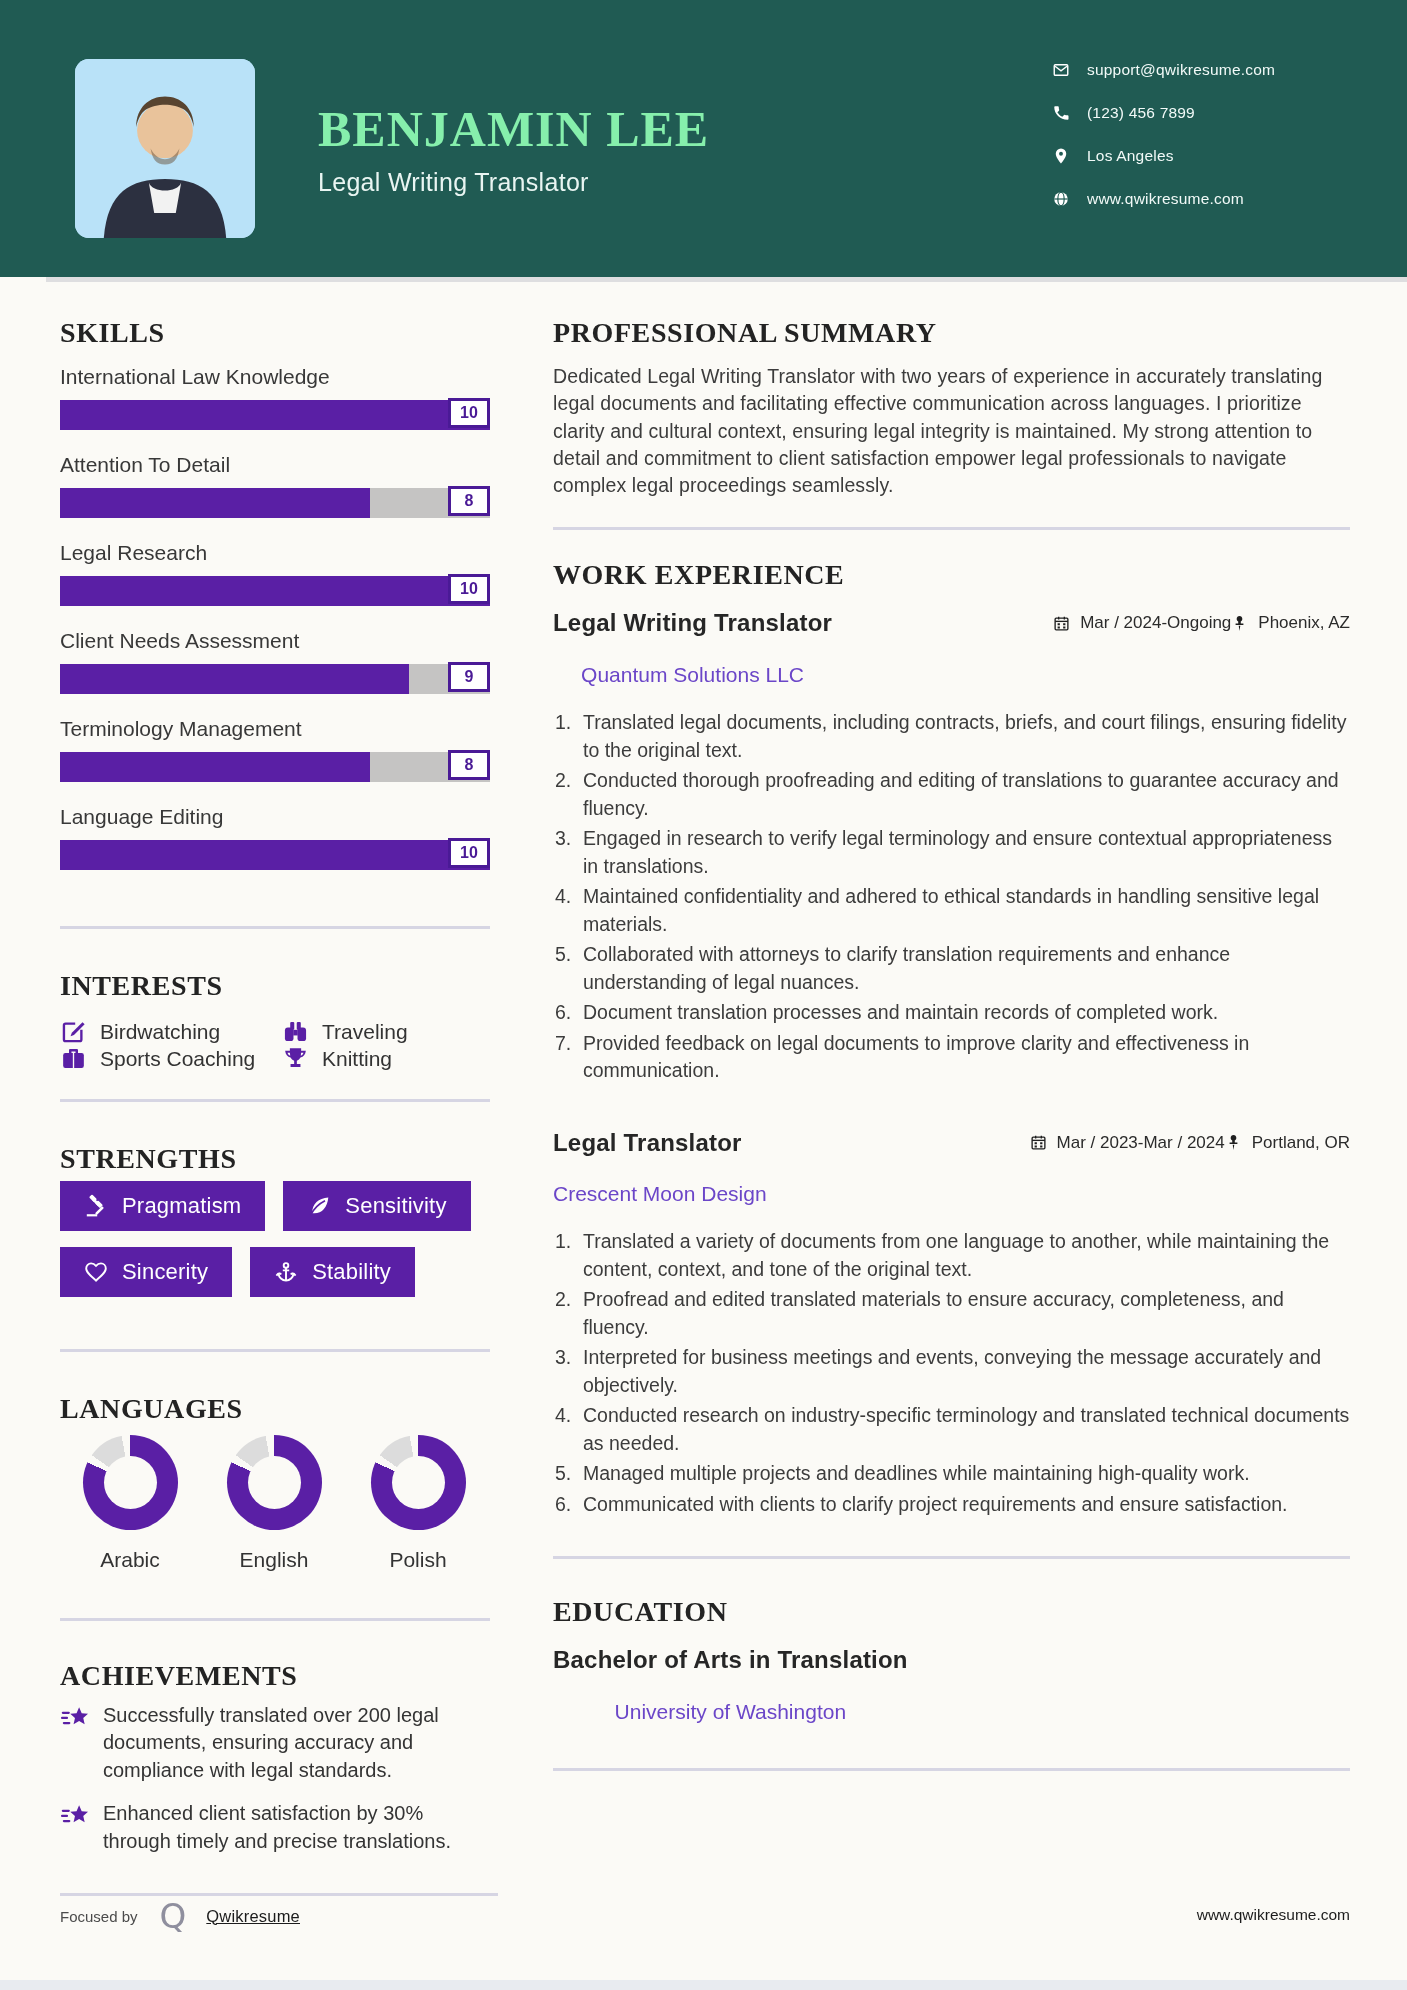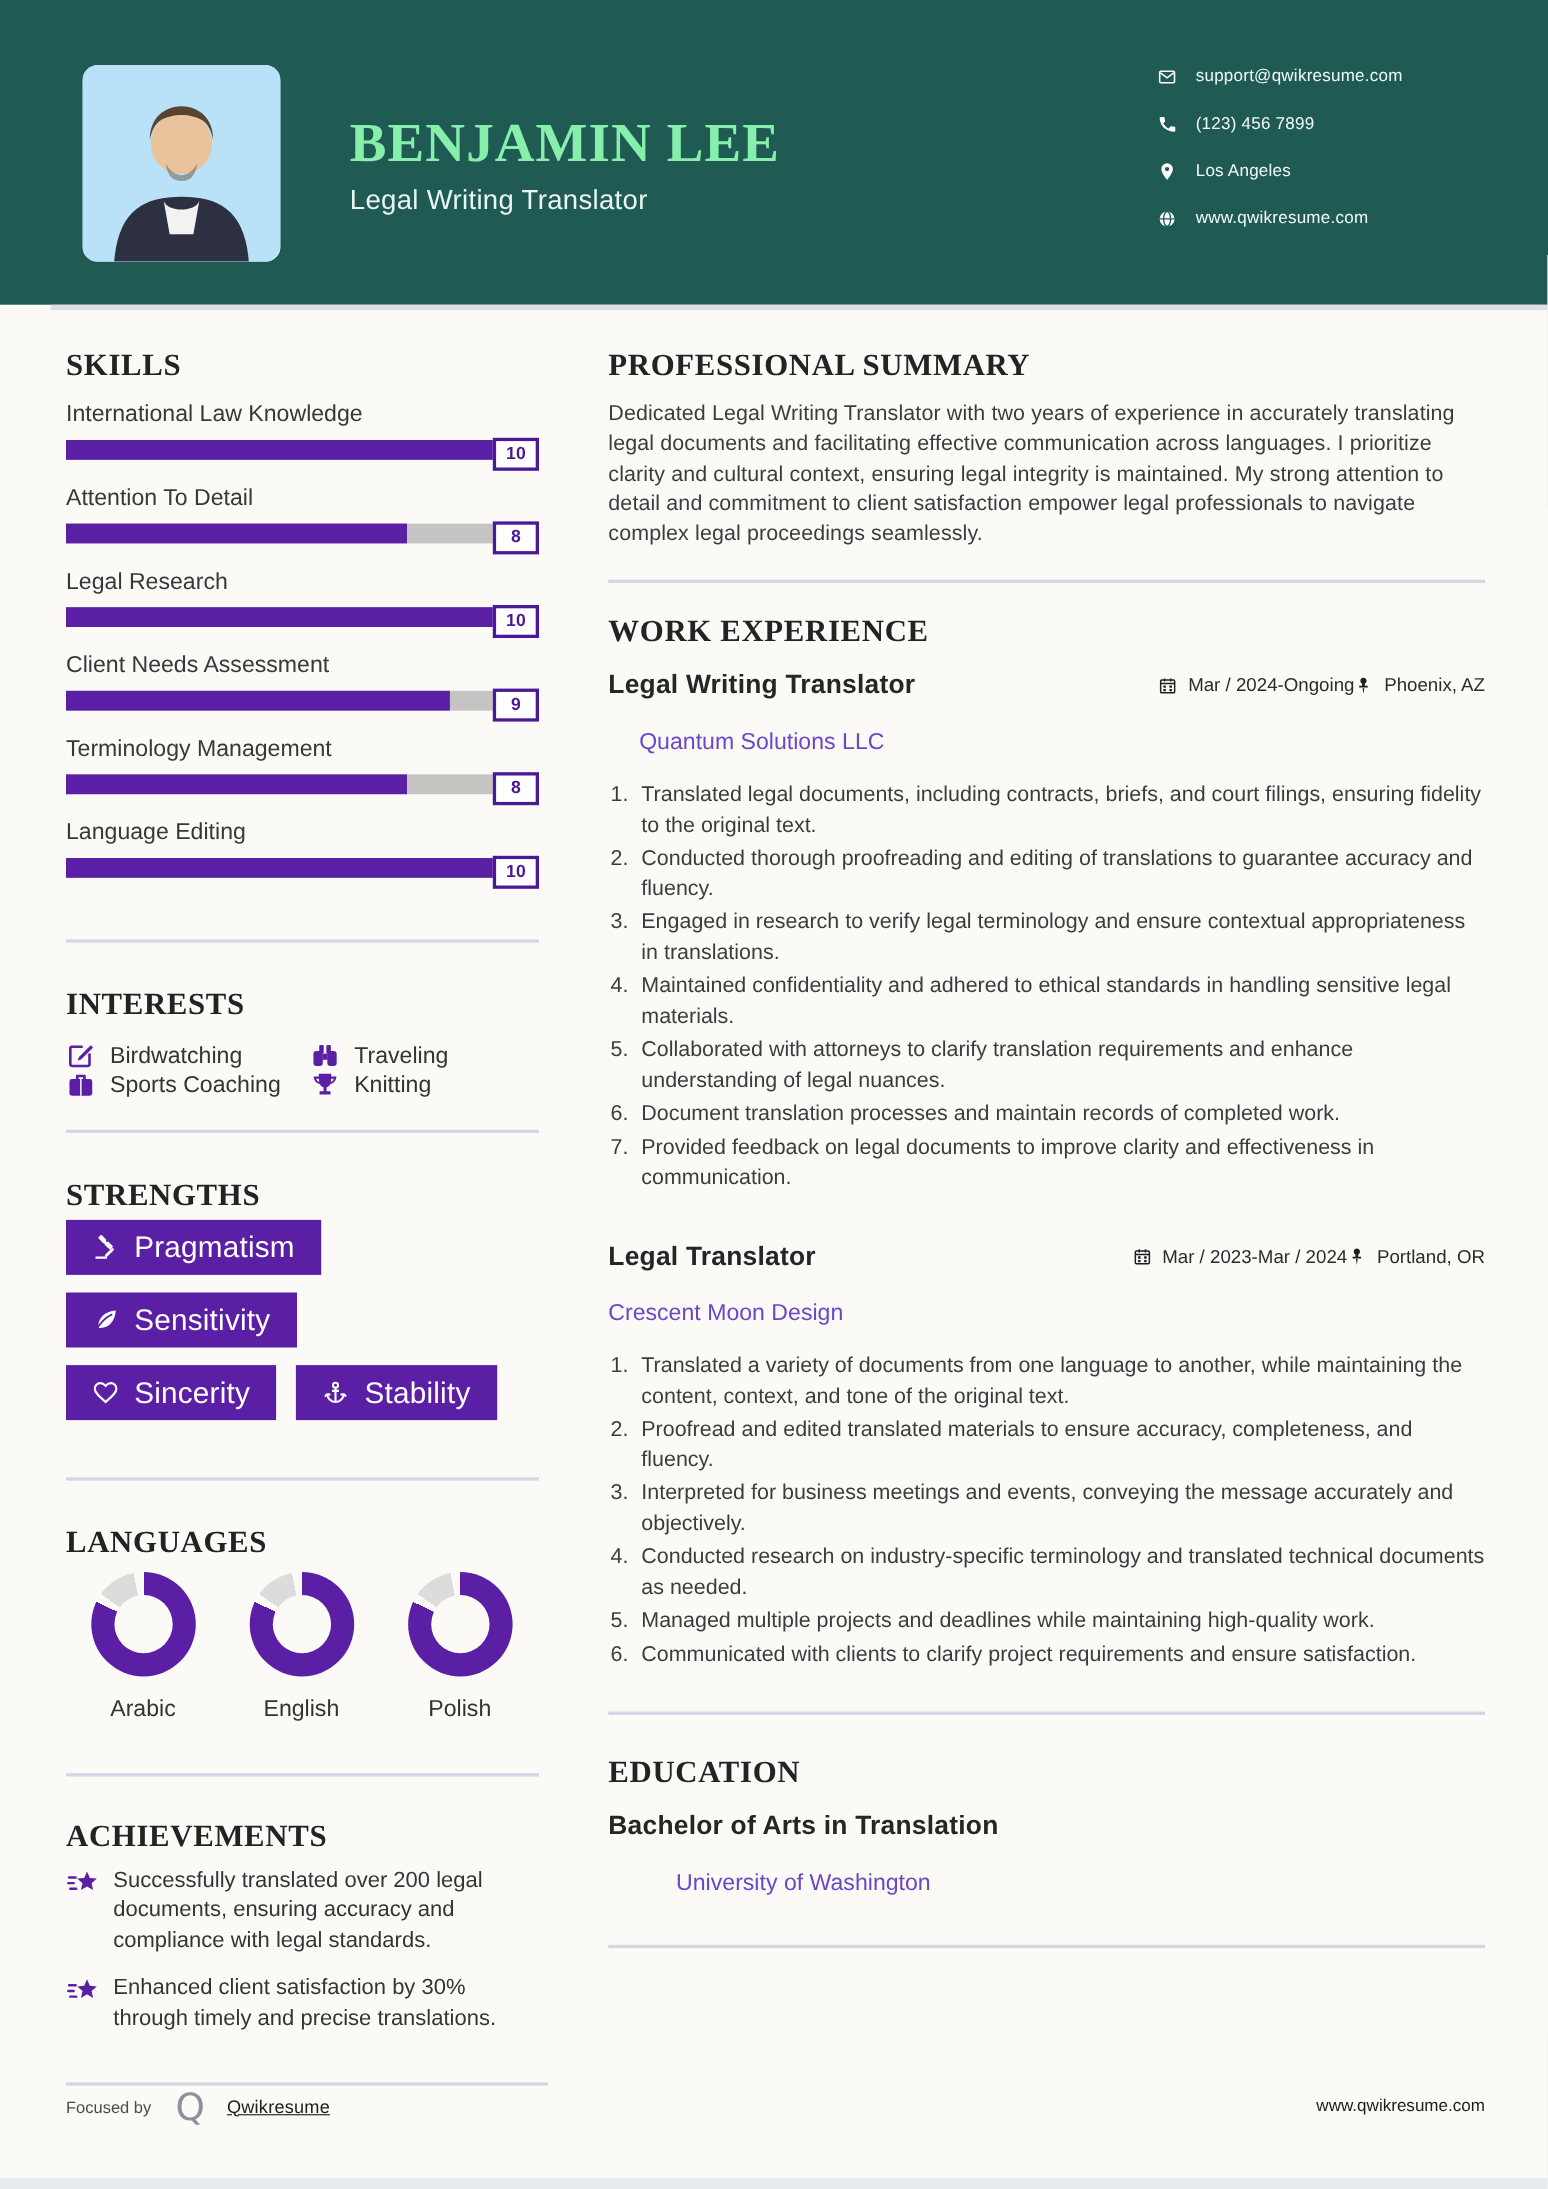--- a/index.html
+++ b/index.html
@@ -34,21 +34,21 @@
   
   .left-col{position:absolute;left:60px;top:318px;width:430px;}
   .right-col{position:absolute;left:553px;top:318px;width:797px;}
 
   h2.section-heading{font-family:"Liberation Serif",serif;font-weight:700;font-size:28px;line-height:29px;color:var(--ink);letter-spacing:.6px;margin:0;}
 
   
   .skills-list{margin-top:18px;}
   .skill{margin-bottom:23px;}
   .skill-label{font-size:21px;color:#383838;line-height:24px;margin-bottom:11px;}
-  .skill-track{position:relative;height:18px;background:var(--track);}
+  .skill-track{position:relative;height:30px;background:var(--track);}
   .skill-fill{position:absolute;left:0;top:0;height:100%;background:var(--purple);}
   .skill-score{position:absolute;right:0;top:-2px;width:36px;height:24px;background:#fff;border:3px solid var(--purple-dark);
     display:flex;align-items:center;justify-content:center;font-size:16px;font-weight:700;color:var(--purple-dark);}
 
   .div-line{height:3px;background:var(--divider);}
   .left-col .div-1{margin:56px 0 42px;}
   .left-col .div-2{margin:27px 0 42px;}
   .left-col .div-3{margin:36px 0 42px;}
   .left-col .div-4{margin:46px 0 40px;}
 
@@ -58,21 +58,21 @@
   .i-icon{width:27px;height:27px;color:var(--purple);margin-right:13px;flex:0 0 27px;}
   .i-icon svg{width:27px;height:27px;display:block;}
   .i-label{font-size:21px;color:#333;}
 
   
   .chips{display:flex;flex-wrap:wrap;margin-top:8px;}
   .chip{display:flex;align-items:center;height:50px;background:var(--purple);color:#fff;
         padding:0 24px;margin:0 18px 16px 0;}
   .s-icon{width:24px;height:24px;color:#fff;margin-right:14px;}
   .s-icon svg{width:24px;height:24px;display:block;}
-  .chip-label{font-size:27px;letter-spacing:.2px;}
+  .chip-label{font-size:22px;letter-spacing:.2px;}
 
   
   .langs{display:flex;margin-top:12px;margin-left:-2px;}
   .lang{width:145px;display:flex;flex-direction:column;align-items:center;}
   .donut{width:95px;height:95px;border-radius:50%;position:relative;}
   .donut::after{content:"";position:absolute;inset:21px;border-radius:50%;background:var(--bg);}
   .lang-label{margin-top:18px;font-size:21px;color:#333;}
 
   
   .ach-list{margin-top:12px;}

